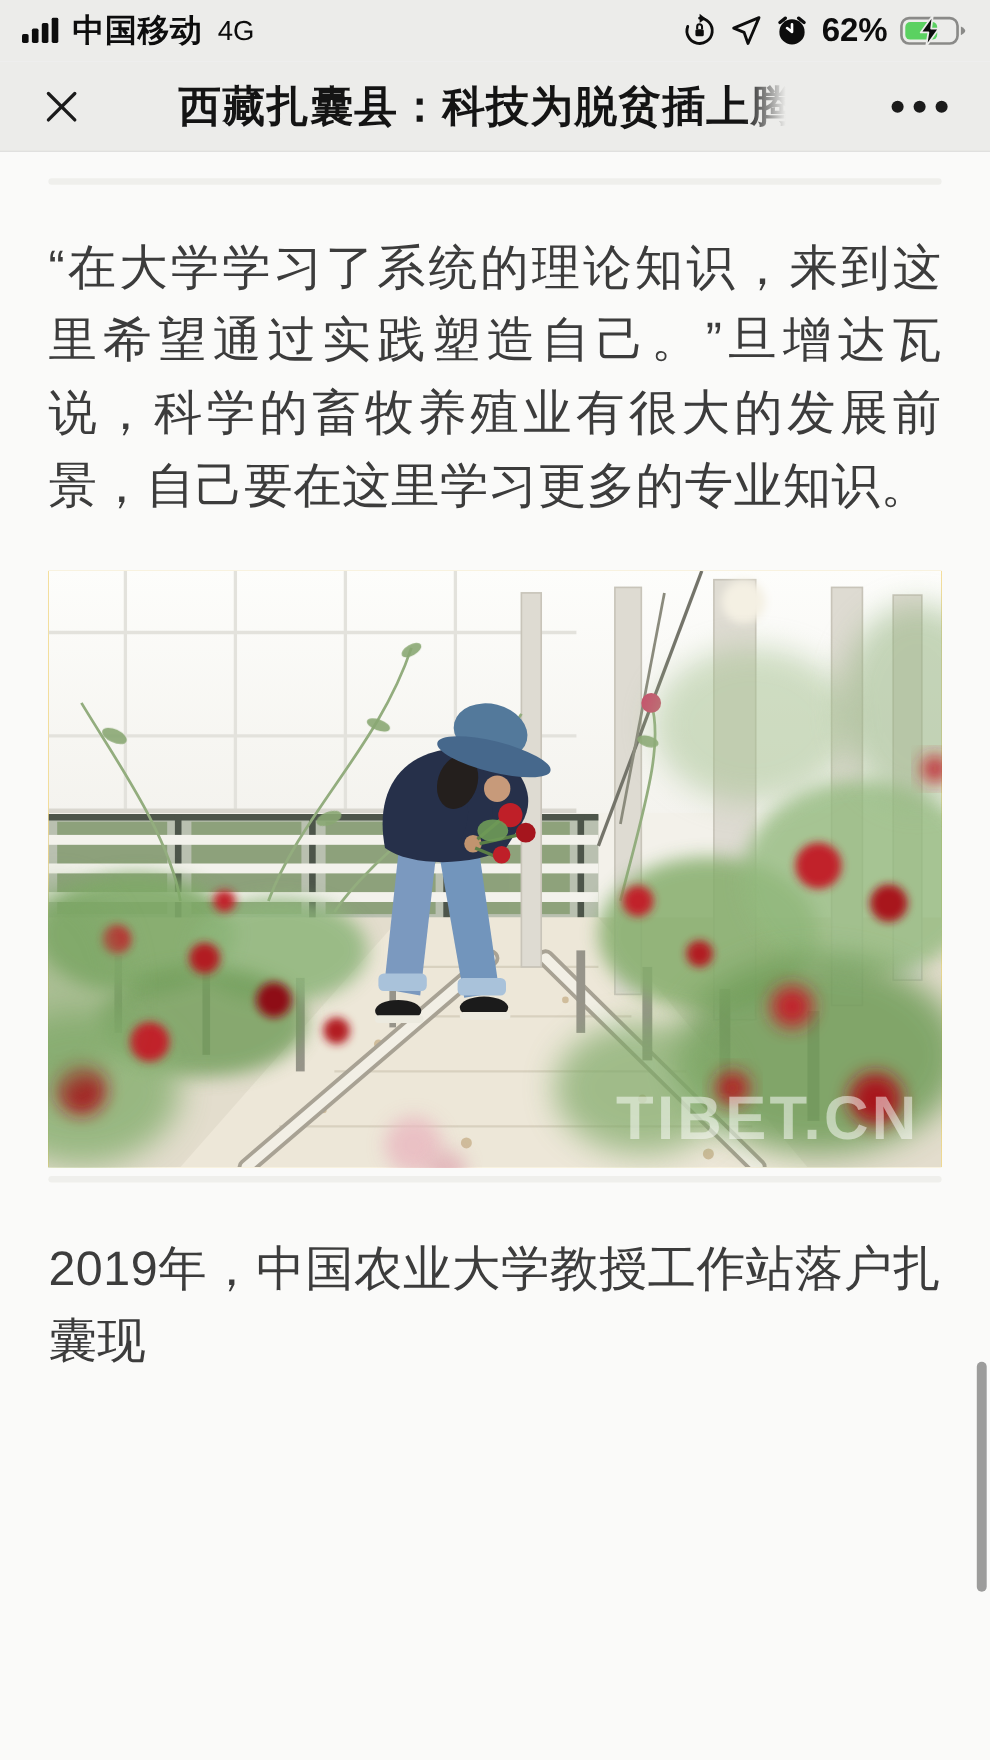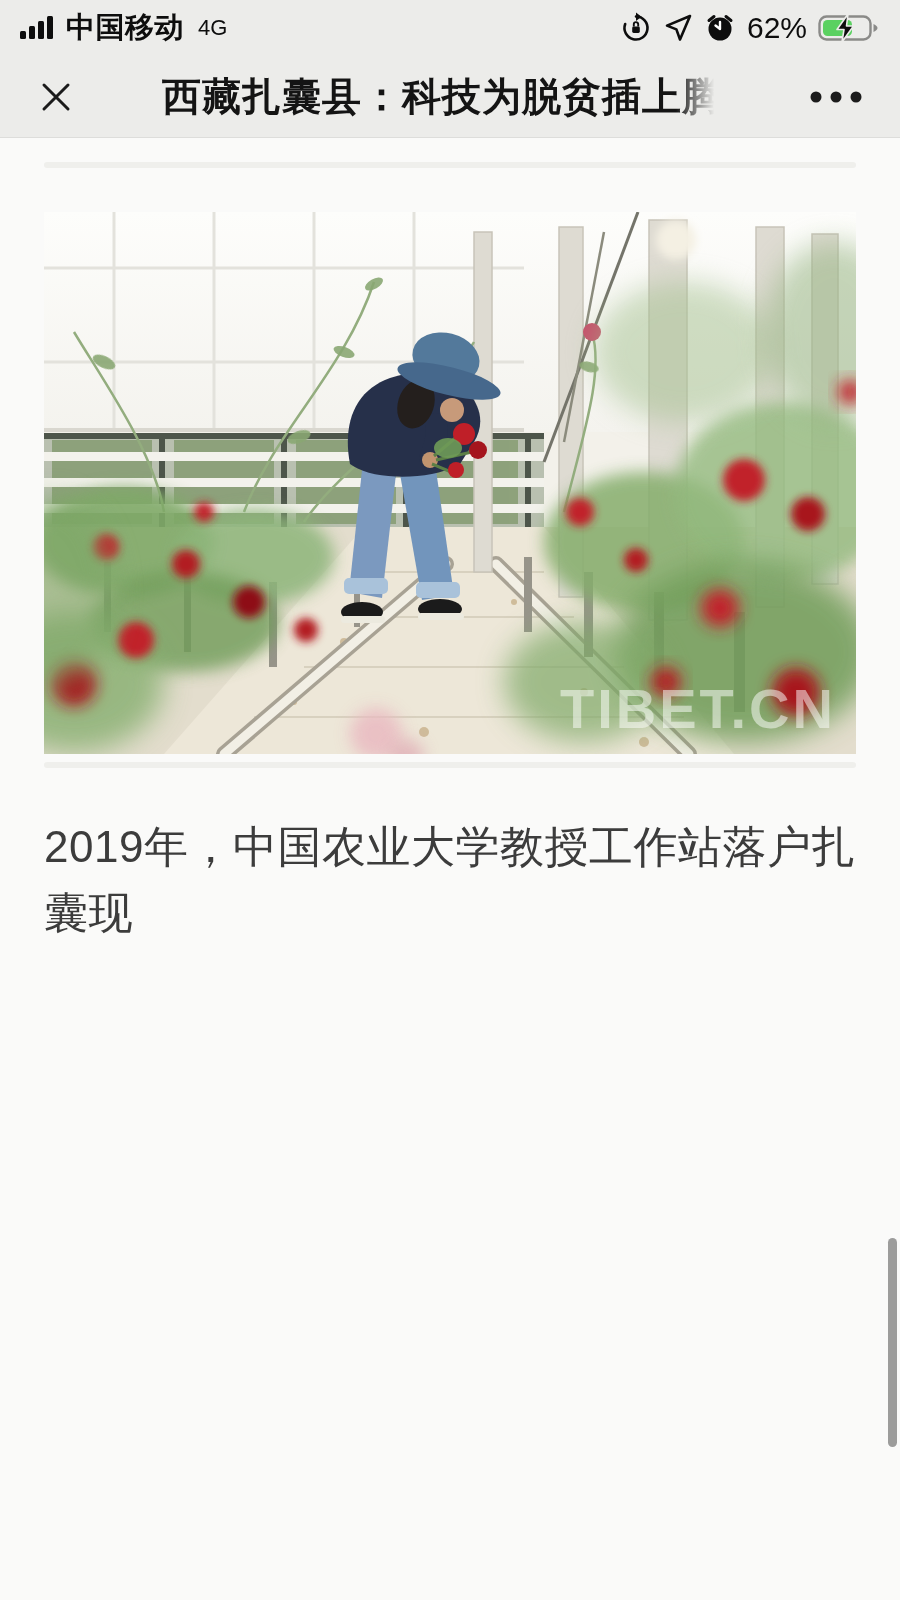--- a/index.html
+++ b/index.html
@@ -10,27 +10,27 @@
     -webkit-font-smoothing:antialiased;
   }
   
   .statusbar {
     position:absolute; top:0; left:0; right:0; height:56px;
     background:#ececea; display:flex; align-items:center;
     padding:0 20px; box-sizing:border-box; color:#0d0d0d;
   }
   .sb-left { display:flex; align-items:center; gap:10px; z-index:2; }
   .sb-carrier { font-size:29px; font-weight:600; letter-spacing:.5px; }
-  .sb-network { font-size:22px; font-weight:400; margin-left:4px; }
+  .sb-network { font-size:25px; font-weight:400; margin-left:4px; }
   .sb-time {
     position:absolute; left:0; right:0; text-align:center;
     font-size:31px; font-weight:600; color:#0d0d0d;
   }
   .sb-right { margin-left:auto; display:flex; align-items:center; gap:11px; z-index:2; }
-  .sb-percent { font-size:30px; font-weight:400; }
+  .sb-percent { font-size:30px; font-weight:700; }
   
   .navbar {
     position:absolute; top:56px; left:0; right:0; height:82px;
     background:#ececea; border-bottom:1px solid #dddddb;
     display:flex; align-items:center; padding:0 34px; box-sizing:border-box;
   }
   .nav-close { width:44px; height:44px; display:flex; align-items:center; justify-content:center; cursor:pointer; }
   .nav-title-wrap { position:relative; margin:0 auto; max-width:640px; overflow:hidden; white-space:nowrap; }
   .nav-title { font-size:39px; font-weight:700; color:#141414; letter-spacing:1px; }
   .nav-title-fade {
@@ -118,20 +118,21 @@
         <circle cx="28" cy="8" r="5.5" fill="#1b1b1b"></circle>
         <circle cx="48" cy="8" r="5.5" fill="#1b1b1b"></circle>
       </svg>
     </div>
   </div>
 
   <div class="content">
 
     <div class="hr"></div>
 
+    <p class="body-p">“在大学学习了系统的理论知识，来到这里希望通过实践塑造自己。”旦增达瓦说，科学的畜牧养殖业有很大的发展前景，自己要在这里学习更多的专业知识。</p>
 
 
     <div class="photo-wrap">
       <svg width="812" height="542" viewBox="0 0 812 542">
         <defs>
           <filter id="b4" x="-40%" y="-40%" width="180%" height="180%">
               <feGaussianBlur stdDeviation="4"></feGaussianBlur>
             </filter>
           <filter id="b8" x="-40%" y="-40%" width="180%" height="180%">
               <feGaussianBlur stdDeviation="8"></feGaussianBlur>

